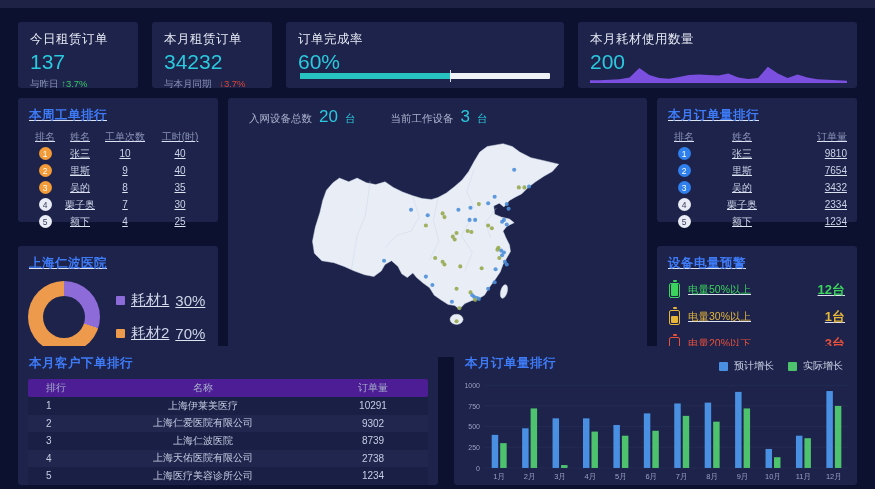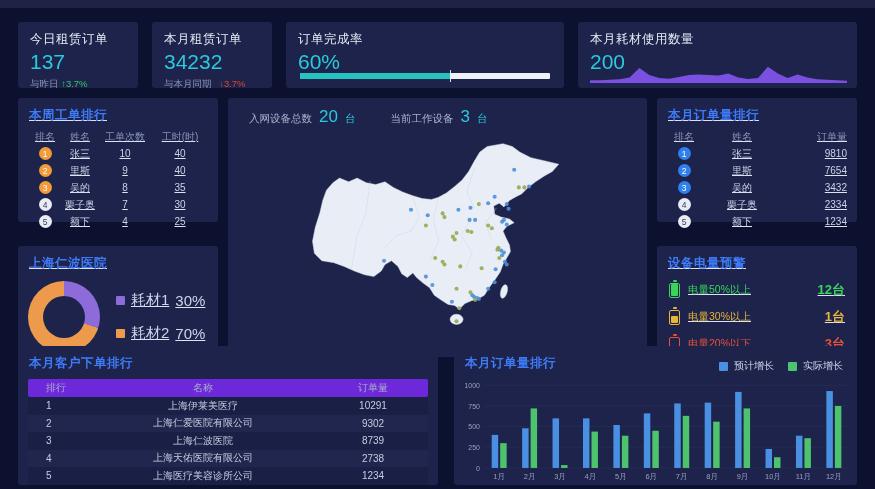--- a/index.html
+++ b/index.html
@@ -64,21 +64,21 @@
   .batt-row { display: flex; align-items: center; gap: 8px; font-size: 10.5px; }
   .batt-row .val { margin-left: auto; font-size: 13px; font-weight: bold; }
   .batt { width: 11px; height: 15px; border: 1.5px solid; border-radius: 2px; position: relative; display: inline-block; }
   .batt::before { content: ""; position: absolute; top: -4px; left: 2.5px; width: 4px; height: 2px; background: currentColor; border-radius: 1px; }
   .batt .fill { position: absolute; left: 1px; right: 1px; bottom: 1px; border-radius: 1px; background: currentColor; }
 
   
   .bottom { margin: 8px 18px 0; display: grid; grid-template-columns: 420px 1fr; gap: 16px; height: 134px; }
   .cust-table { margin: 2px 10px 0; font-size: 10px; }
   .cust-head, .cust-row { display: grid; grid-template-columns: 60px 1fr 110px; align-items: center; }
-  .cust-head { background: #6d28d9; color: #aab1cc; height: 18px; border-radius: 2px; }
+  .cust-head { background: #4c1d95; color: #aab1cc; height: 18px; border-radius: 2px; }
   .cust-row { height: 17.5px; color: #c6cce2; }
   .cust-row:nth-child(odd) { background: #20264e; }
   .cust-row:nth-child(even) { background: #1a2045; }
   .cust-head span:first-child, .cust-row span:first-child { padding-left: 18px; }
 
   
   .chart-panel { display: flex; flex-direction: column; }
   .chart-head { display: flex; align-items: center; }
   .chart-legend { margin-left: auto; display: flex; gap: 14px; padding: 9px 14px 0 0; font-family: Liberation Serif, serif; }
   .chart-legend .legend-item { font-size: 10px; color: #cfd4e8; }

